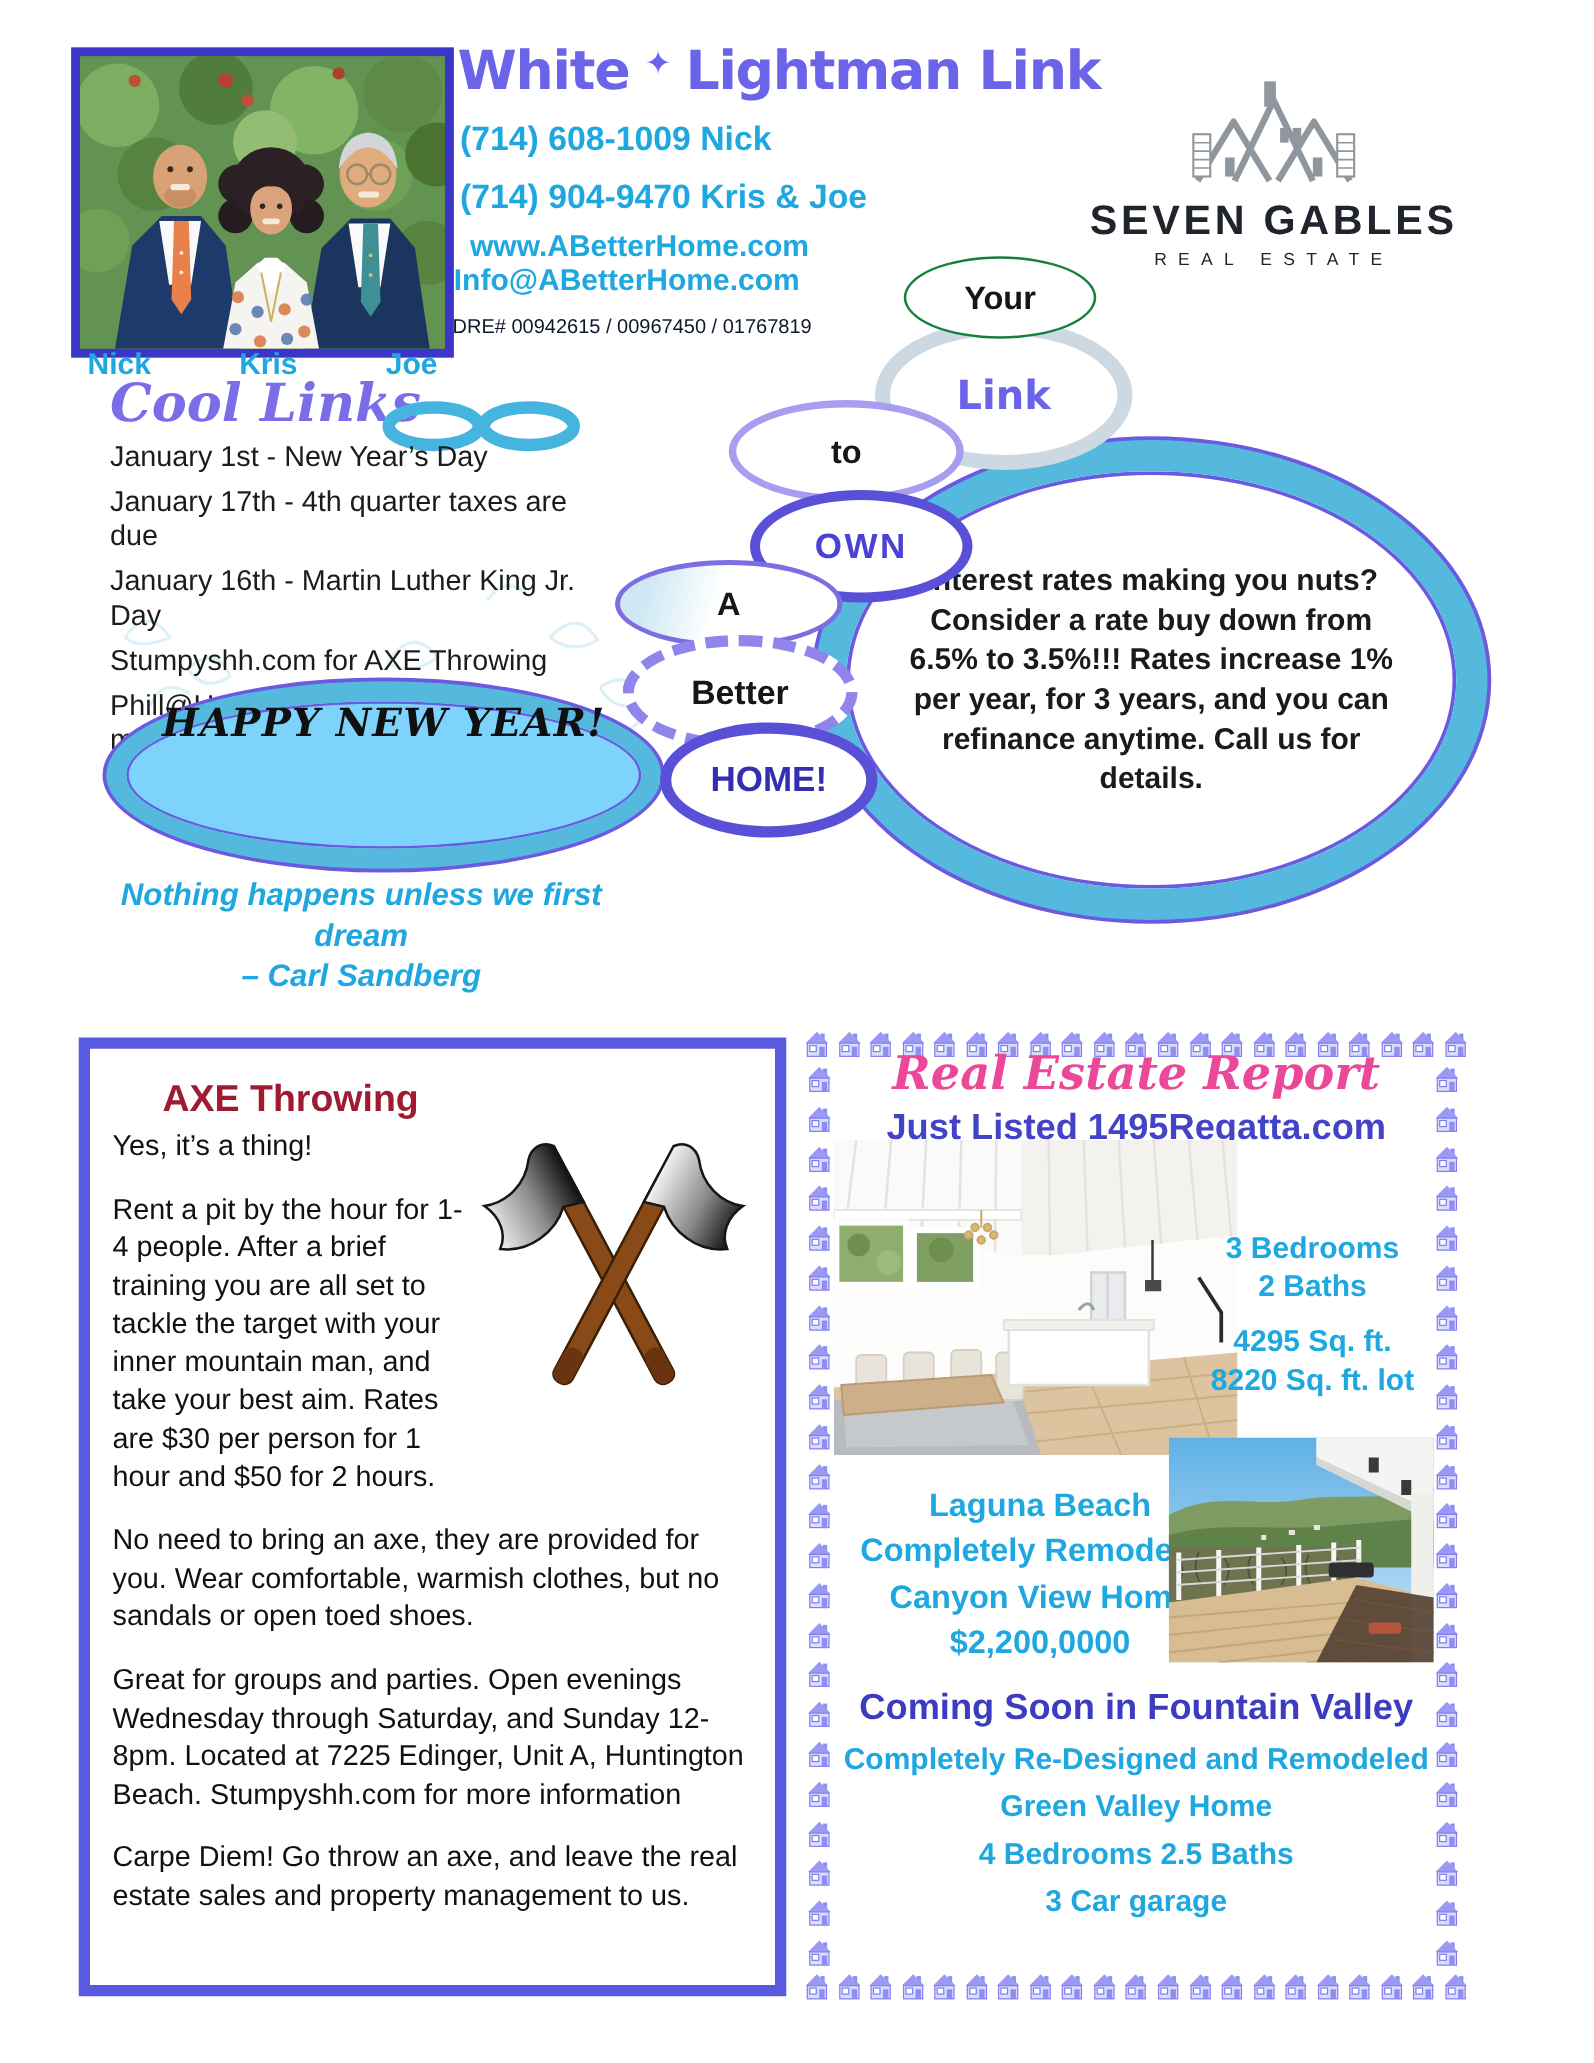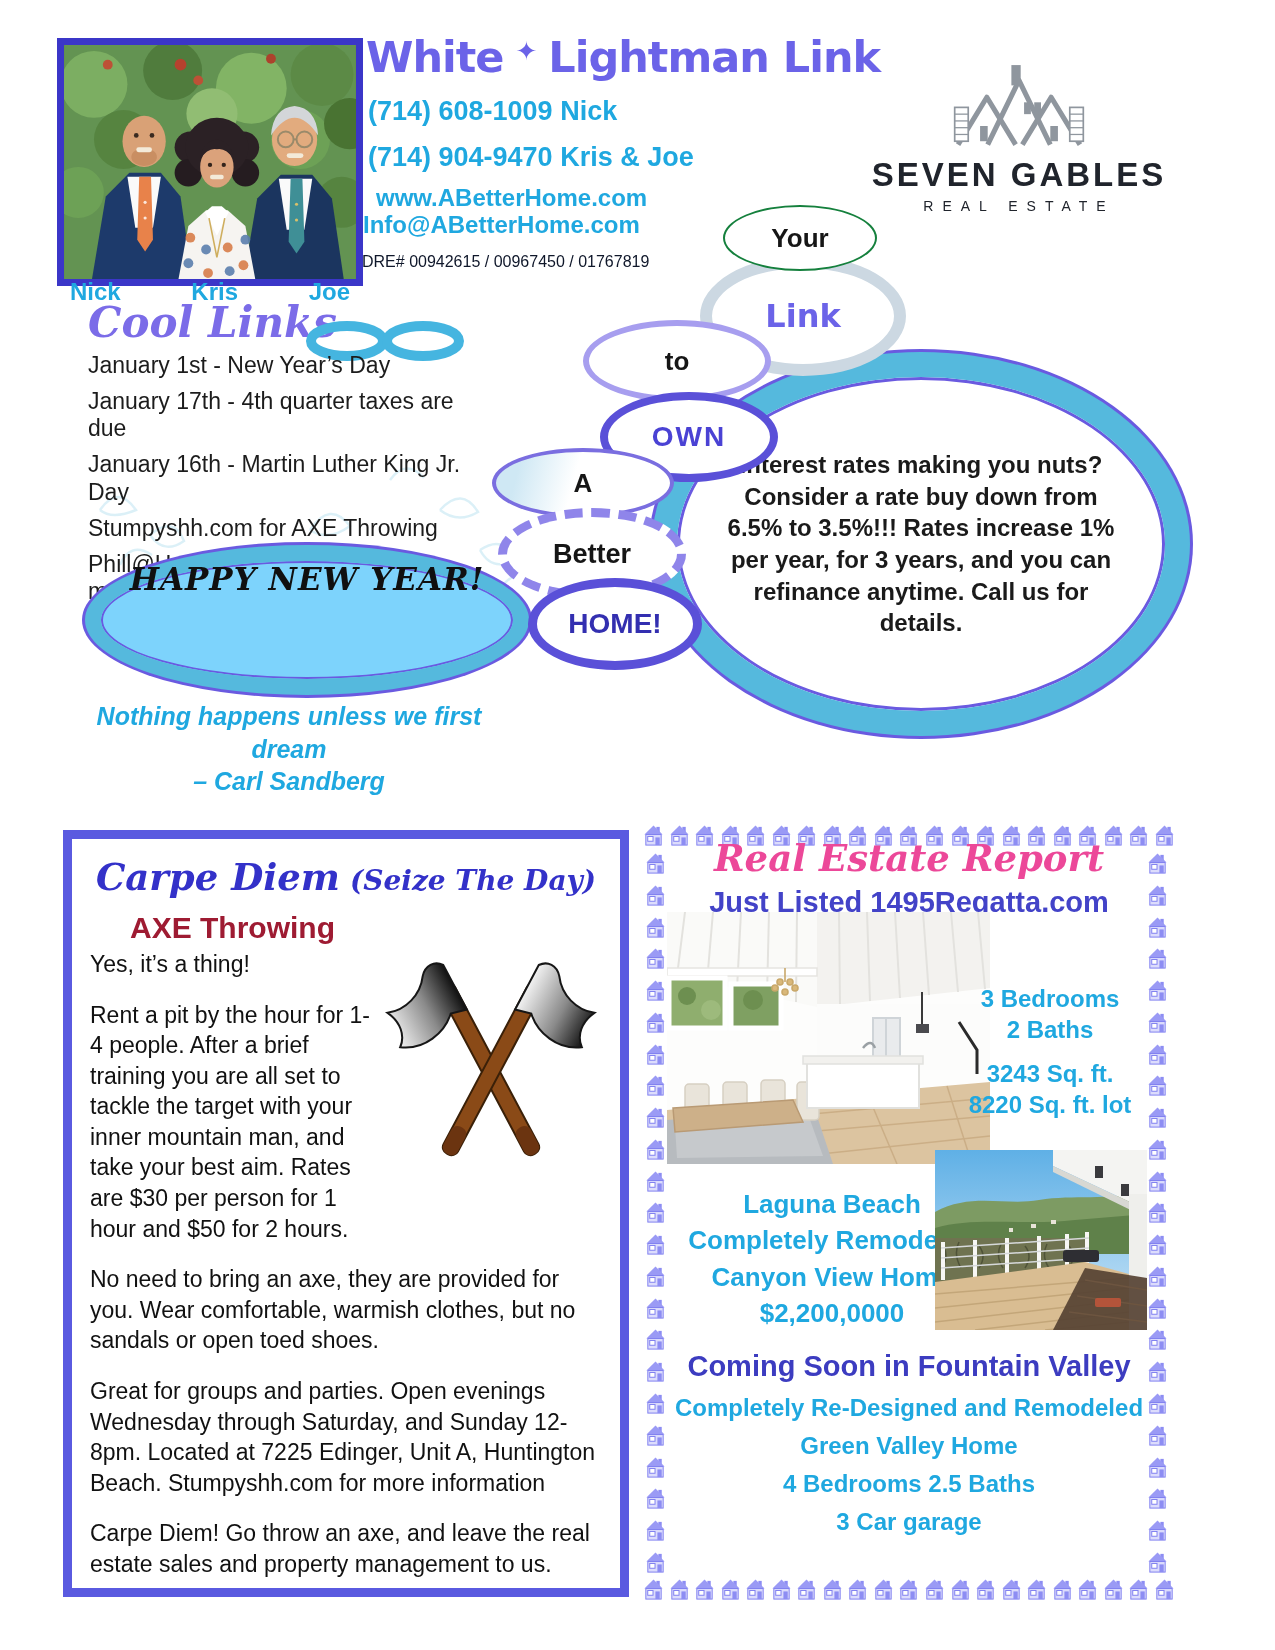--- a/index.html
+++ b/index.html
@@ -263,23 +263,20 @@
   <div class="abs bubble b-home">
       <span>HOME!</span>
     </div>
 
   <div class="abs quote">
     <div>Nothing happens unless we first dream</div>
     <div>– Carl Sandberg</div>
   </div>
 
   <div class="abs carpe-box">
-    <div class="carpe-title">
-      <span class="t1">Carpe Diem</span><span class="t2">(Seize The Day)</span>
-    </div>
     <div class="axe-sub">AXE Throwing</div>
     <svg class="axes" viewBox="0 0 220 250">
       <defs>
         <linearGradient id="steelL" x1="0" y1="0" x2="1" y2="0">
           <stop offset="0" stop-color="#f2f2f2"></stop>
             <stop offset="0.55" stop-color="#8a8a8a"></stop>
             <stop offset="1" stop-color="#111111"></stop>
         </linearGradient>
         <linearGradient id="steelR" x1="1" y1="0" x2="0" y2="0">
           <stop offset="0" stop-color="#f2f2f2"></stop>
@@ -994,21 +991,21 @@
       <polygon points="6,196 126,188 136,210 8,220" fill="#cdb089" stroke="#b99a74" stroke-width="1.5"></polygon>
       <rect x="140" y="148" width="112" height="48" fill="#ffffff" stroke="#e1e1de" stroke-width="2"></rect>
       <rect x="136" y="144" width="120" height="8" fill="#f2f1ee" stroke="#e1e1de" stroke-width="1.5"></rect>
       <path d="M196,136 q8,-10 12,0" fill="none" stroke="#9aa0a4" stroke-width="2.5"></path>
     </svg>
 
     <div class="specs">
       <div>3 Bedrooms</div>
       <div>2 Baths</div>
       <div class="gap"></div>
-      <div>3243 Sq. ft.</div>
+      <div>4295 Sq. ft.</div>
       <div>8220 Sq. ft. lot</div>
     </div>
 
     <div class="laguna">
       <div>Laguna Beach</div>
       <div>Completely Remodeled</div>
       <div>Canyon View Home</div>
       <div>$2,200,0000</div>
     </div>
 

